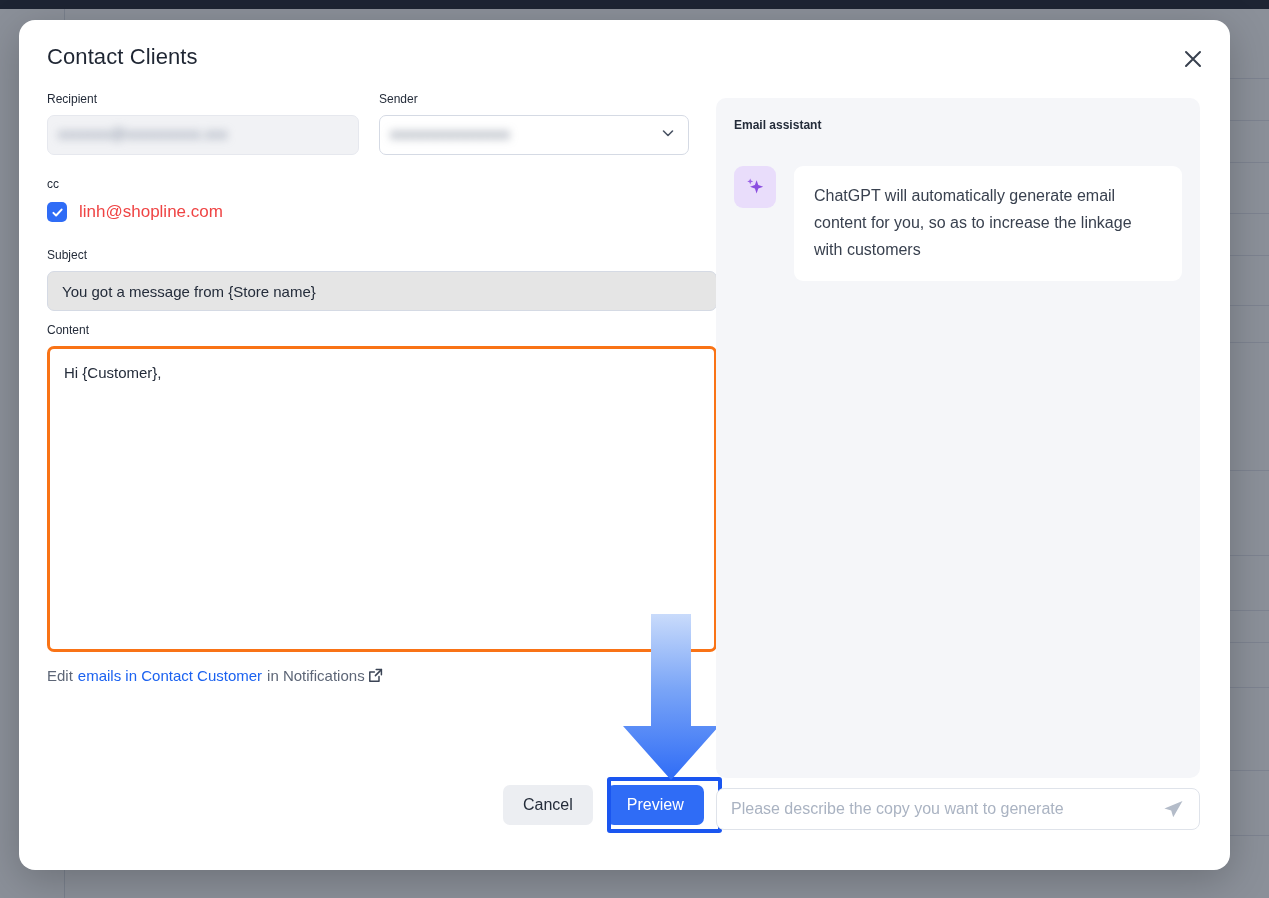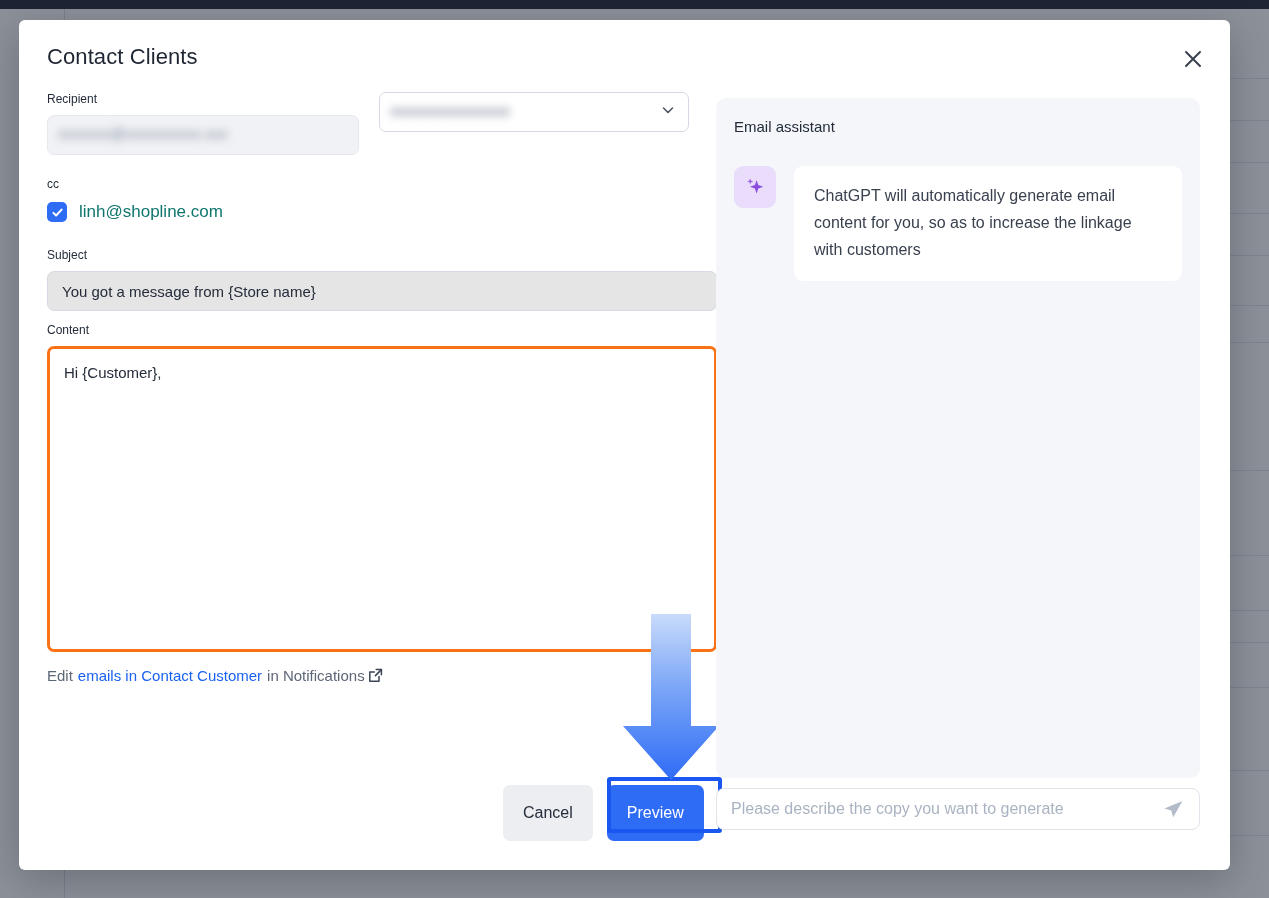--- a/index.html
+++ b/index.html
@@ -53,21 +53,21 @@
     position: absolute; left: 0; top: 9px; width: 1269px; height: 889px;
     background: rgba(43, 52, 69, 0.55);
   }
 
   
   .modal {
     position: absolute;
     left: 19px; top: 20px;
     width: 1211px; height: 850px;
     background: #ffffff;
-    border-radius: 6px;
+    border-radius: 16px;
     box-shadow: 0 10px 40px rgba(0,0,0,0.22);
     overflow: hidden;
   }
   .modal-title {
     position: absolute; left: 28px; top: 24px;
     font-size: 22px; font-weight: 400; color: #1f2633;
     letter-spacing: .1px;
   }
   .close-btn {
     position: absolute; right: 20px; top: 22px;
@@ -120,21 +120,21 @@
     pointer-events: none;
   }
 
   .cc-block { margin-top: 22px; }
   .cc-row { display: flex; align-items: center; gap: 12px; margin-top: 11px; }
   .checkbox {
     width: 20px; height: 20px; border-radius: 5px;
     background: #2f6cf6; display: flex; align-items: center;
     justify-content: center; cursor: pointer; flex: 0 0 auto;
   }
-  .cc-email { font-size: 17px; color: #0f766e; }
+  .cc-email { font-size: 17px; color: #ef4444; }
 
   .subject-block { margin-top: 26px; }
   .text-input {
     width: 100%; height: 40px;
     border: 1px solid #d5dae4; border-radius: 7px;
     padding: 0 14px;
     font-size: 15px; color: #242c3a;
     font-family: "Liberation Sans", sans-serif;
     background: #e5e5e5; outline: none;
   }
@@ -160,21 +160,21 @@
 
   
   .footer-btns {
     position: absolute; left: 484px; top: 765px;
     display: flex; align-items: center; gap: 14px;
   }
   .btn {
     border: none; border-radius: 7px;
     font-size: 16px; cursor: pointer;
     font-family: "Liberation Sans", sans-serif;
-    height: 56px; padding: 0 20px;
+    height: 40px; padding: 0 20px;
   }
   .btn-cancel { background: #eceef2; color: #242c3a; }
   .btn-preview { background: #2f6cf6; color: #ffffff; }
   .highlight-box {
     position: absolute; left: 588px; top: 757px;
     width: 115px; height: 56px;
     border: 4px solid #1a56f0; border-radius: 3px;
     pointer-events: none;
   }
 
@@ -187,21 +187,21 @@
 
   
   .assistant {
     position: absolute; left: 697px; top: 78px;
     width: 484px; height: 680px;
     background: #f5f6f9;
     border-radius: 10px;
   }
   .assistant-title {
     position: absolute; left: 18px; top: 20px;
-    font-size: 15px; color: #242c3a;
+    font-size: 12px; color: #242c3a; font-weight: bold;
   }
   .assistant-msg {
     position: absolute; left: 18px; top: 68px;
     display: flex; gap: 18px; align-items: flex-start;
   }
   .sparkle-box {
     width: 42px; height: 42px; border-radius: 9px;
     background: #e9ddfb; display: flex;
     align-items: center; justify-content: center;
     flex: 0 0 auto;
@@ -290,20 +290,21 @@
   <div class="left-col">
 
     <div class="row-two">
       <div class="col-recipient">
         <span class="field-label">Recipient</span>
         <div class="input-disabled">
           <span class="blur-text">xxxxxxx@xxxxxxxxxx.xxx</span>
         </div>
       </div>
       <div class="col-sender">
+        <span class="field-label">Sender</span>
         <div class="select-box">
           <span class="blur-text">xxxxxxxxxxxxxxxx</span>
           <span class="chev">
             <svg width="16" height="16" viewBox="0 0 16 16" aria-hidden="true">
               <path d="M3.5 6 L8 10.5 L12.5 6" stroke="#4a5464" stroke-width="1.6" fill="none" stroke-linecap="round" stroke-linejoin="round"></path>
             </svg>
           </span>
         </div>
       </div>
     </div>

